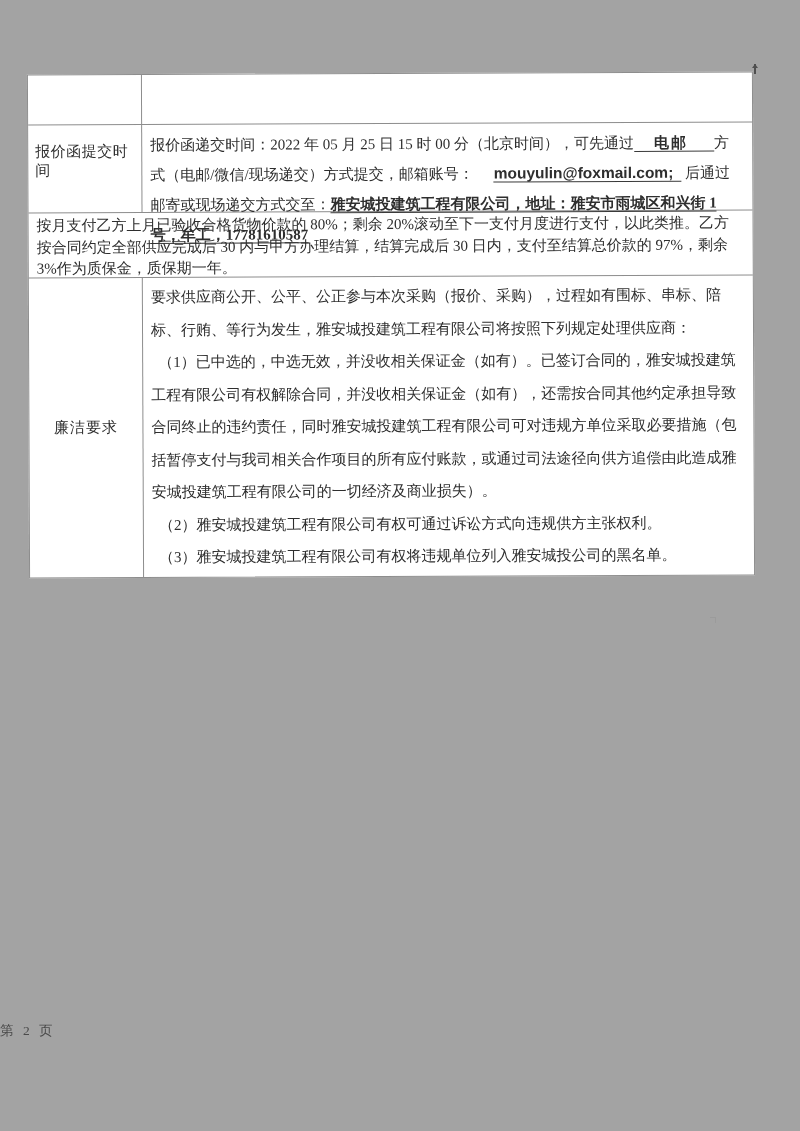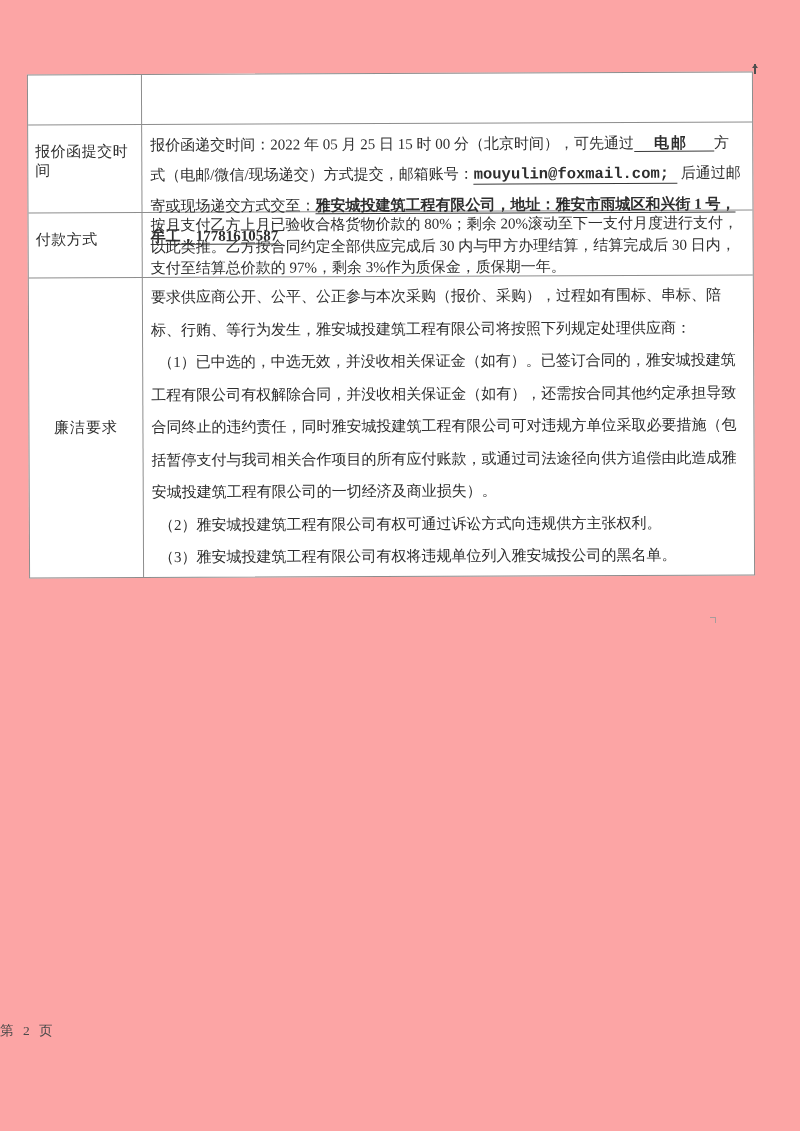--- a/index.html
+++ b/index.html
@@ -1,17 +1,17 @@
 <!DOCTYPE html>
 <html><head>
 <meta charset="utf-8">
 <style>
   html, body { margin:0; padding:0; background:#ffffff; }
   .page {
-    position:relative; width:800px; height:1131px; background:#fca5a5;
+    position:relative; width:800px; height:1131px; background:#a3a3a3;
     font-family:"Liberation Serif","DejaVu Serif",serif;
     color:#2e2e2e; overflow:hidden;
   }
   .doc-table {
     position:absolute; left:28px; top:73px; width:726px;
     border:1px solid #8d8d8d; box-sizing:border-box;
     transform:rotate(-0.25deg); transform-origin:center;
     background:#ffffff;
   }
   .row { display:flex; border-bottom:1px solid #8d8d8d; box-sizing:border-box; }
@@ -27,21 +27,21 @@
   }
   .r4 .label { display:flex; align-items:center; justify-content:center; padding:0; letter-spacing:1px; }
   .content { flex:1 1 auto; font-size:15px; padding:0 10px 0 8px; min-width:0; }
   .r2 .content { line-height:30px; padding-top:5px; }
   .r3 .content { line-height:21.5px; padding-top:2px; }
   .r4 .content { line-height:32.5px; padding-top:3px; }
   .r4 .content p { margin:0; }
   .r4 .content p.num { text-indent:7px; }
   .u  { border-bottom:1px solid #3a3a3a; }
   .method { font-weight:bold; padding:0 26px 0 20px; letter-spacing:2px; }
-  .email  { font-family:Liberation Mono, monospace; font-weight:bold; font-size:15.5px; padding-right:8px; }
+  .email  { font-family:Liberation Sans, sans-serif; font-weight:bold; font-size:15.5px; padding-right:8px;margin-left:20px; }
   .addr   { font-weight:bold; }
   .footer {
     position:absolute; left:0; width:100%; top:1022px; text-align:left;
     font-size:13.5px; color:#4a4a4a; letter-spacing:3px;
   }
   .corner-tick { position:absolute; left:754px; top:64px; width:2px; height:10px; background:#4f4f4f; }
   .corner-tick::before {
     content:""; position:absolute; left:-2px; top:0;
     border-left:3px solid transparent; border-right:3px solid transparent;
     border-bottom:4px solid #4f4f4f;
@@ -62,21 +62,20 @@
       <div class="cell label"></div>
       <div class="cell content"></div>
     </div>
 
     <div class="row r2">
       <div class="cell label">报价函提交时间</div>
       <div class="cell content"><span>报价函递交时间：2022 年 05 月 25 日 15 时 00 分（北京时间），可先通过</span><span class="u method">电邮</span><span>方式（电邮/微信/现场递交）方式提交，邮箱账号：</span><span class="u email">mouyulin@foxmail.com;</span><span> 后通过邮寄或现场递交方式交至：</span><span class="u addr">雅安城投建筑工程有限公司，地址：雅安市雨城区和兴街 1 号，牟工，17781610587</span></div>
     </div>
 
     <div class="row r3">
-      <div class="cell label">付款方式</div>
       <div class="cell content">按月支付乙方上月已验收合格货物价款的 80%；剩余 20%滚动至下一支付月度进行支付，以此类推。乙方按合同约定全部供应完成后 30 内与甲方办理结算，结算完成后 30 日内，支付至结算总价款的 97%，剩余 3%作为质保金，质保期一年。</div>
     </div>
 
     <div class="row r4">
       <div class="cell label">廉洁要求</div>
       <div class="cell content">
         <p>要求供应商公开、公平、公正参与本次采购（报价、采购），过程如有围标、串标、陪标、行贿、等行为发生，雅安城投建筑工程有限公司将按照下列规定处理供应商：</p>
         <p class="num">（1）已中选的，中选无效，并没收相关保证金（如有）。已签订合同的，雅安城投建筑工程有限公司有权解除合同，并没收相关保证金（如有），还需按合同其他约定承担导致合同终止的违约责任，同时雅安城投建筑工程有限公司可对违规方单位采取必要措施（包括暂停支付与我司相关合作项目的所有应付账款，或通过司法途径向供方追偿由此造成雅安城投建筑工程有限公司的一切经济及商业损失）。</p>
         <p class="num">（2）雅安城投建筑工程有限公司有权可通过诉讼方式向违规供方主张权利。</p>
         <p class="num">（3）雅安城投建筑工程有限公司有权将违规单位列入雅安城投公司的黑名单。</p>

